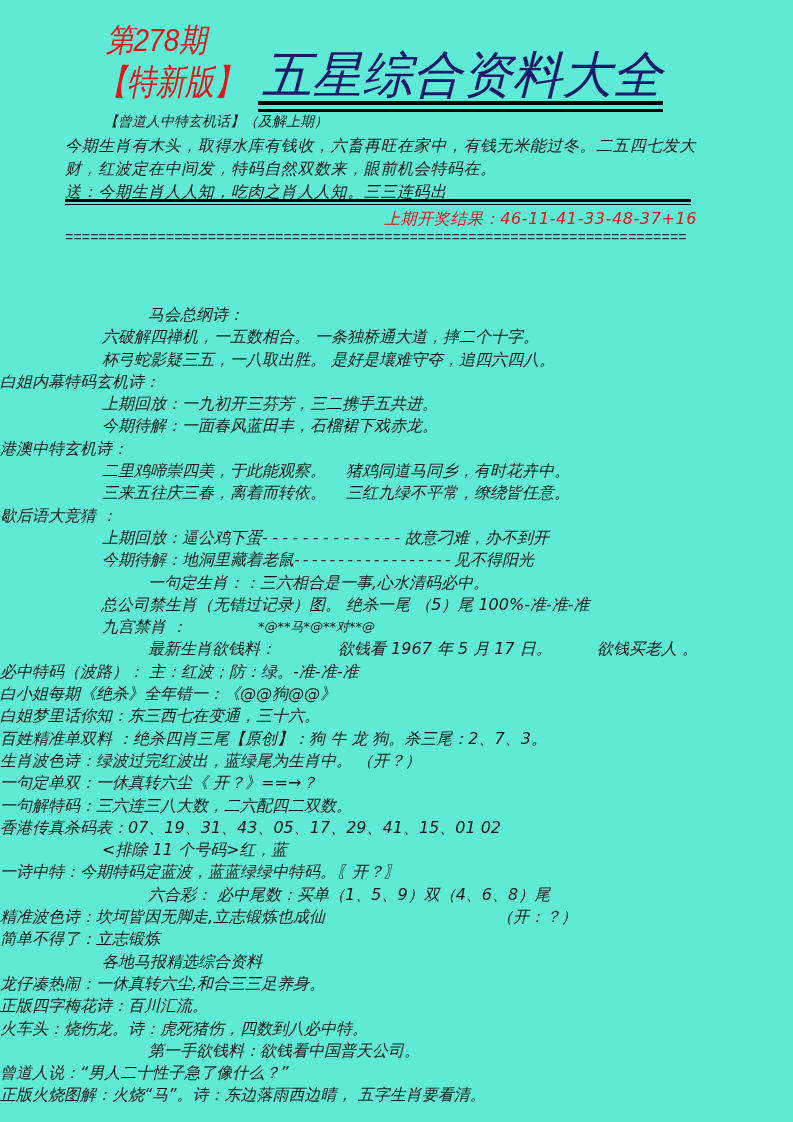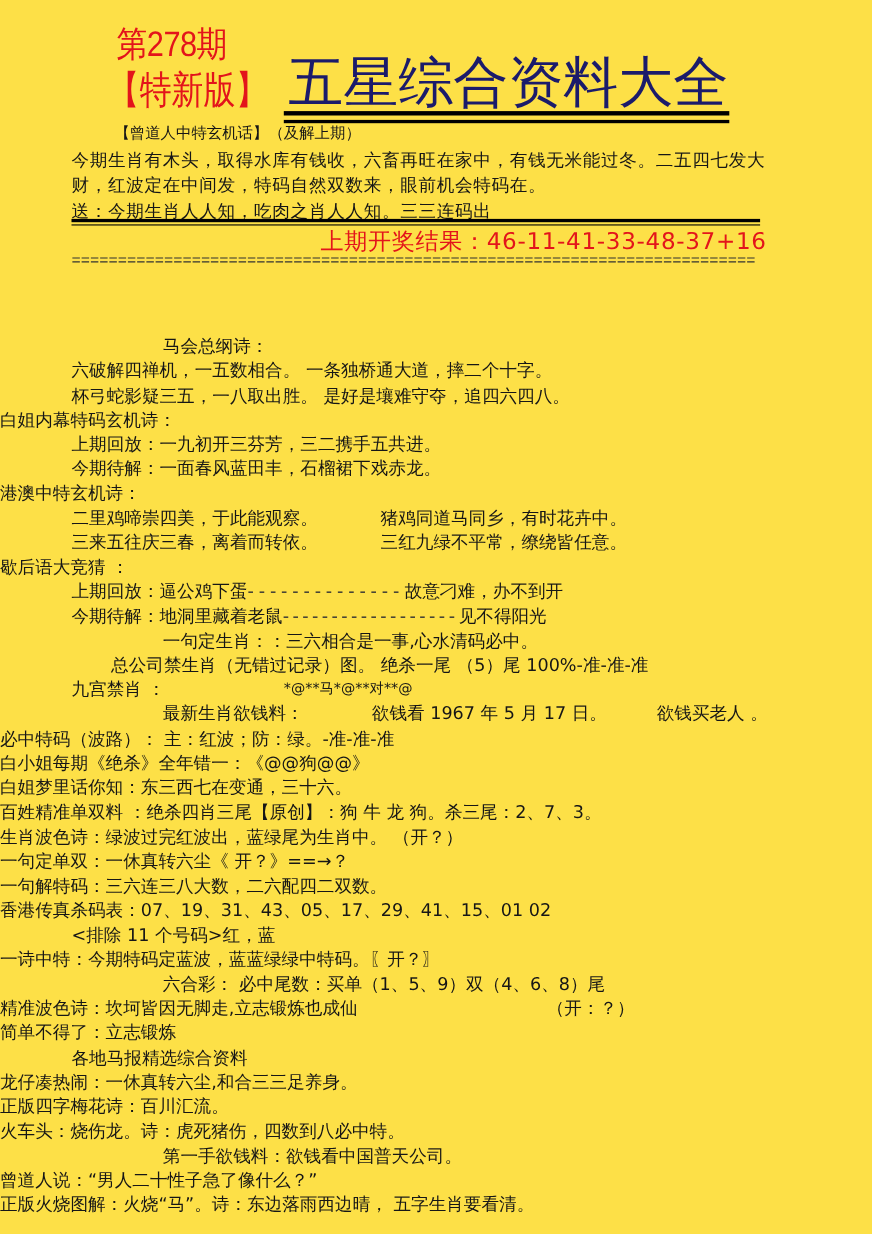--- a/index.html
+++ b/index.html
@@ -1,23 +1,24 @@
 <!DOCTYPE html>
 <html><head>
   <meta charset="utf-8">
   <style>
     html, body { margin: 0; padding: 0; background: #ffffff; }
     #page {
       position: relative;
       width: 793px;
       height: 1122px;
       overflow: hidden;
-      background: #fde047;
+      background: #5eead4;
       color: #161616;
       font-family: "DejaVu Sans", sans-serif;
+      font-style: italic;
     }
     .abs { position: absolute; white-space: nowrap; }
 
     
     .issue {
       left: 106px; top: 22px;
       font-family: "Liberation Sans", sans-serif;
       font-size: 28px; line-height: 32px;
       color: #e3141b;
       letter-spacing: -0.5px;
@@ -49,21 +50,21 @@
       font-size: 16px; line-height: 23px;
       letter-spacing: 0.6px;
     }
     .intro .line { white-space: nowrap; height: 23px; }
     .intro-rule { position: absolute; left: 65px; width: 626px; background: #000; }
     .intro-rule.r1 { top: 199px; height: 3px; }
     .intro-rule.r2 { top: 204px; height: 1px; }
 
     .result {
       right: 96px; top: 205px;
-      font-size: 21px; line-height: 28px;
+      font-size: 16px; line-height: 28px;
       color: #e3141b;
       letter-spacing: 0.6px;
     }
     .separator {
       left: 65px; top: 231px;
       width: 626px; overflow: hidden;
       font-family: "Liberation Mono", monospace;
       font-size: 14px; line-height: 14px;
       color: #333;
     }
@@ -72,21 +73,21 @@
     .body-lines {
       position: absolute; left: 0; top: 262px;
       width: 701px;
       font-size: 16px; line-height: 22.3px; margin-top: 42px;
     }
     .body-lines .line {
       position: relative;
       height: 22.3px;
       white-space: nowrap;
     }
-    .i0 { padding-left: 65px; }
+    .i0 { padding-left: 102px; }
     .i1 { }
     .i2 { padding-left: 148px; }
     .i15 { padding-left: 101px; }
     .col { position: absolute; top: 0; white-space: nowrap; }
     .col.x346 { left: 346px; }
     .col.x258 { left: 258px; font-size: 13px; }
     .col.x338 { left: 338px; }
     .col.x597 { left: 597px; }
     .col.x497 { left: 497px; }
     .dash {

